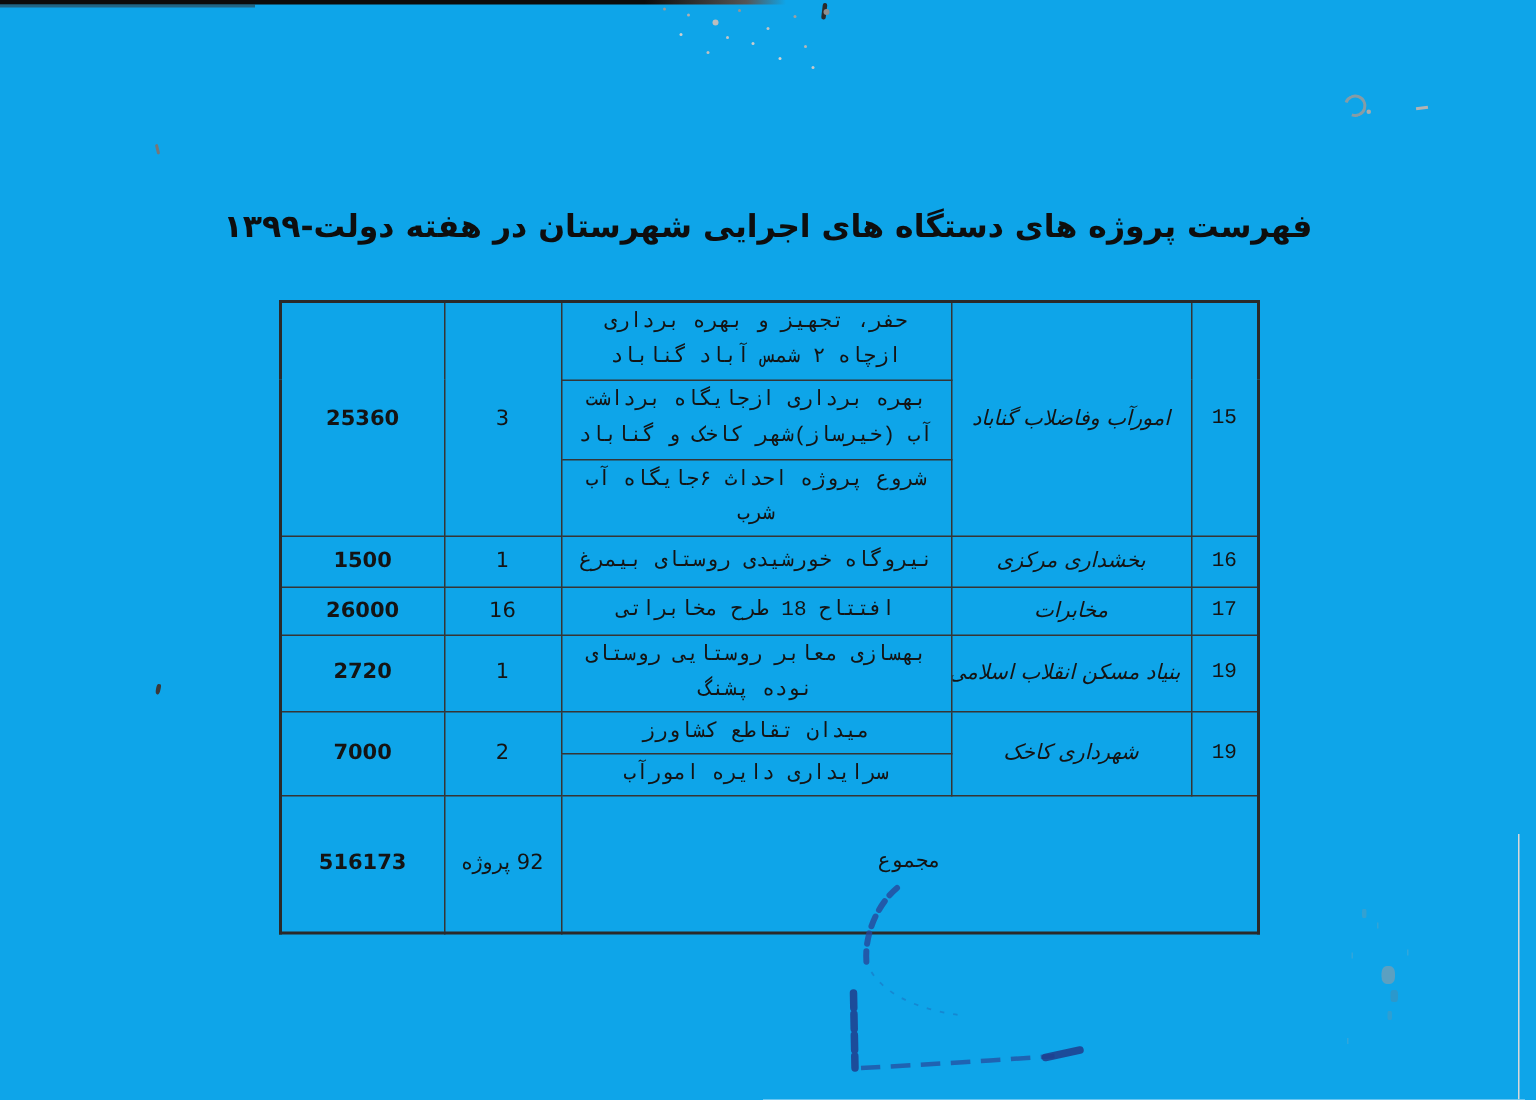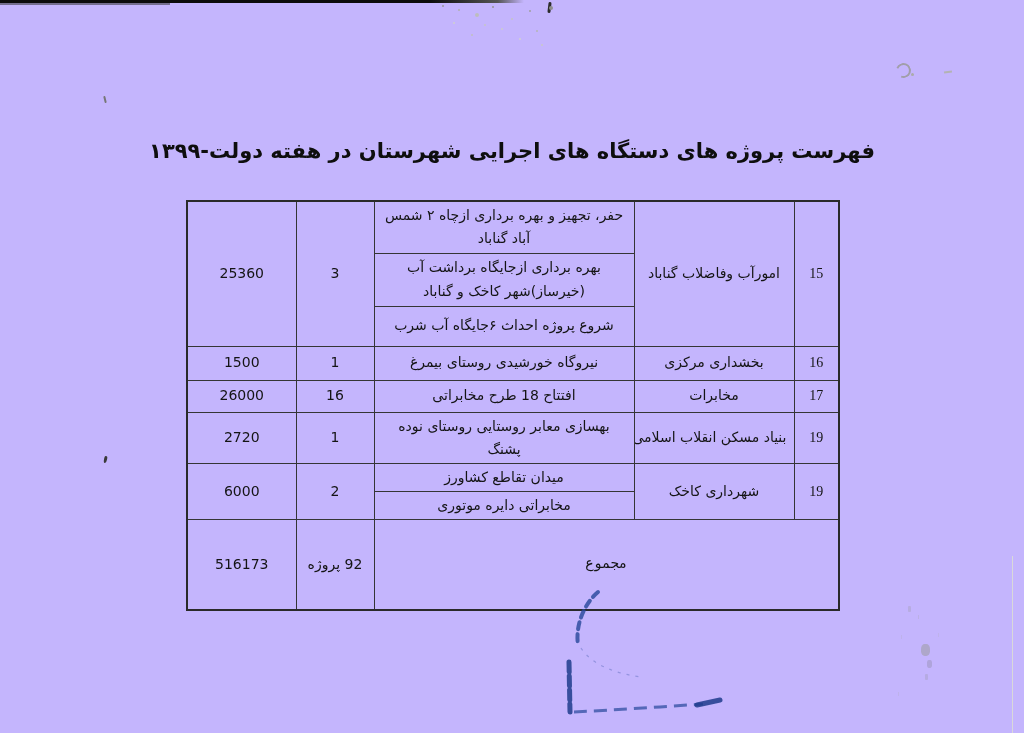--- a/index.html
+++ b/index.html
@@ -3,21 +3,21 @@
 <meta charset="utf-8">
 <style>
   html,body{margin:0;padding:0;}
   body{
     width:1024px;height:733px;overflow:hidden;
     background:#ffffff;
     font-family:"DejaVu Sans",sans-serif;
     color:#141414;
     position:relative;
   }
-  .page{position:absolute;inset:0;background:#c4b5fd;}
+  .page{position:absolute;inset:0;background:#0ea5e9;}
 
   
   .title{
     position:absolute;top:139px;left:0;width:1024px;
     text-align:center;
     font-size:21px;font-weight:bold;color:#0e0e0e;
     letter-spacing:0.2px;
     direction:rtl;
     margin:0;
   }
@@ -29,25 +29,25 @@
     width:652px;direction:rtl;
   }
   table.projects td{
     border:1.5px solid #353535;
     text-align:center;vertical-align:middle;
     padding:2px 7px;
     font-size:14px;line-height:1.65;
     overflow:hidden;
   }
   table.projects{border:2px solid #2a2a2a;}
-  td.no{font-size:16px;font-family:Liberation Serif, serif;}
-  td.agency{font-size:13.5px;white-space:nowrap;}
-  td.desc{font-size:14px;}
+  td.no{font-size:16px;font-family:Liberation Mono, monospace;}
+  td.agency{font-size:13.5px;white-space:nowrap;font-style:italic;}
+  td.desc{font-size:14px;font-family:Liberation Mono, monospace;}
   td.count{font-size:16px;}
-  td.amount{font-size:16px;}
+  td.amount{font-size:16px;font-weight:bold;}
   td.total-label{font-size:14.5px;font-family:Liberation Mono, monospace;}
   td.total-count{font-size:14.5px;white-space:nowrap;}
 
   
   .scan-edge-top{position:absolute;left:0;top:0;width:524px;height:3px;
     background:linear-gradient(to right,#0c0c0c 82%,#555 95%,rgba(0,0,0,0));}
   .scan-edge-top2{position:absolute;left:0;top:3px;width:170px;height:2px;background:#333;opacity:.55;}
   .pen-tick-top{position:absolute;left:548px;top:2px;width:3px;height:11px;background:#2b2b2b;transform:rotate(7deg);border-radius:2px;}
   .noise-top{position:absolute;left:442px;top:5px;width:2px;height:2px;background:#9a9a9a;border-radius:50%;
     box-shadow:16px 4px 0 #b0b0b0,34px 9px 0 1px #bdbdbd,50px 1px 0 #969696,69px 13px 0 #c4c4c4,
@@ -133,24 +133,24 @@
           <td class="desc">بهسازی معابر روستایی روستای نوده پشنگ</td>
           <td class="count">1</td>
           <td class="amount">2720</td>
         </tr>
 
         <tr style="height:23px">
           <td class="no" rowspan="2">19</td>
           <td class="agency" rowspan="2">شهرداری کاخک</td>
           <td class="desc">میدان تقاطع کشاورز</td>
           <td class="count" rowspan="2">2</td>
-          <td class="amount" rowspan="2">6000</td>
+          <td class="amount" rowspan="2">7000</td>
         </tr>
         <tr style="height:23px">
-          <td class="desc">مخابراتی دایره موتوری</td>
+          <td class="desc">سرایداری دایره امورآب</td>
         </tr>
 
         <tr style="height:91px">
           <td class="total-label" colspan="3">مجموع</td>
           <td class="total-count">92 پروژه</td>
           <td class="amount">516173</td>
         </tr>
       </tbody>
     </table>
   </div>

